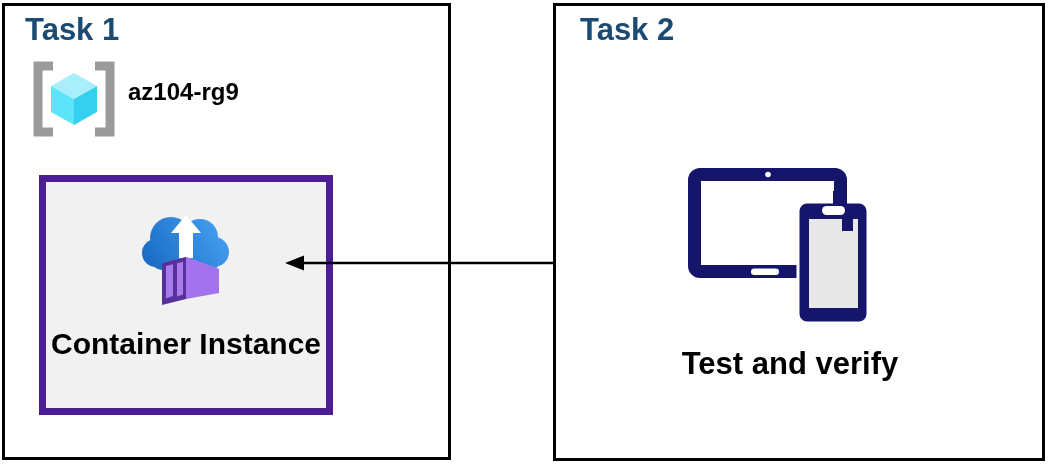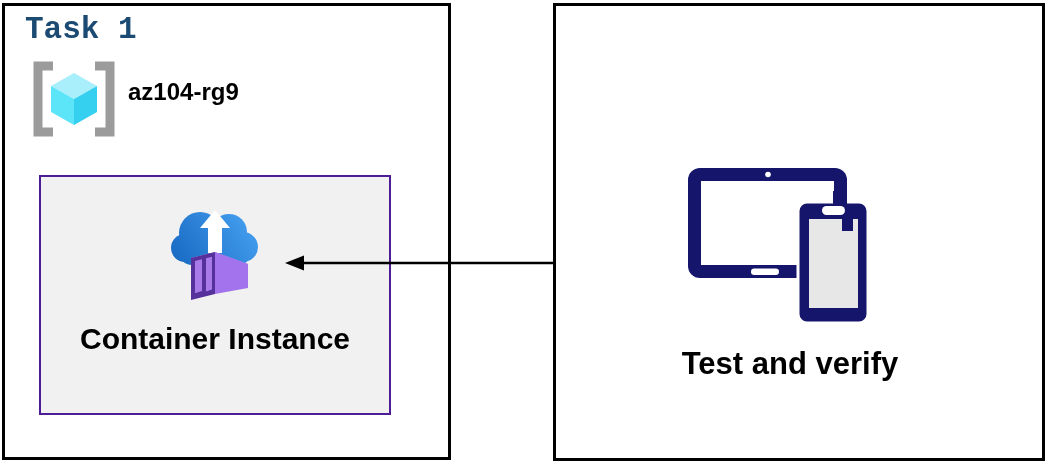--- a/index.html
+++ b/index.html
@@ -9,30 +9,30 @@
   }
   .task-box{
     position:absolute;border:3px solid #000;background:#fff;box-sizing:border-box;
   }
   #task1-box{left:2px;top:3px;width:449px;height:457px;}
   #task2-box{left:553px;top:3px;width:492px;height:458px;}
   .task-title{
     position:absolute;font-size:31px;font-weight:700;color:#1B4A72;
     line-height:1;letter-spacing:0px;white-space:nowrap;
   }
-  #task1-title{left:25px;top:14px;font-family:Liberation Mono, monospace;}
+  #task1-title{left:25px;top:14px;}
   #task2-title{left:580px;top:14px;}
   #rg-icon{position:absolute;left:26px;top:60px;width:96px;height:78px;}
   #rg-name{
     position:absolute;left:128px;top:80px;font-size:24px;font-weight:700;
     color:#000;line-height:1;white-space:nowrap;
   }
   #ci-box{
-    position:absolute;left:39px;top:175px;width:352px;height:240px;
-    background:#F1F1F1;border:2px solid #4c1d95;box-sizing:border-box;
+    position:absolute;left:39px;top:175px;width:294px;height:240px;
+    background:#F1F1F1;border:7px solid #4c1d95;box-sizing:border-box;
   }
   #ci-icon{position:absolute;left:50%;top:24px;transform:translateX(-50%);width:100px;height:100px;}
   #ci-label{
     position:absolute;left:0;top:147px;width:100%;text-align:center;
     font-size:30px;font-weight:700;color:#000;line-height:1;
   }
   #arrow-svg{position:absolute;left:281px;top:251px;width:396px;height:24px;}
   #devices-icon{position:absolute;left:685px;top:165px;width:187px;height:162px;}
   #test-caption{
     position:absolute;left:638px;top:348px;width:304px;text-align:center;
@@ -82,20 +82,21 @@
     </svg>
     <div id="ci-label">Container Instance</div>
   </div>
 
   <svg id="arrow-svg" viewBox="0 0 396 24">
     <line x1="20" y1="12" x2="392" y2="12" stroke="#000" stroke-width="2.6"></line>
     <polygon points="4,12 23,4.5 23,19.5" fill="#000"></polygon>
   </svg>
 
   <div class="task-box" id="task2-box"></div>
+  <div class="task-title" id="task2-title">Task 2</div>
 
   <svg id="devices-icon" viewBox="0 0 187 162">
     <g>
       <rect x="3" y="3" width="159" height="110" rx="12" fill="#15156B"></rect>
       <rect x="16" y="16" width="133" height="84" fill="#FFFFFF"></rect>
       <circle cx="83" cy="9.5" r="2.8" fill="#FFFFFF"></circle>
       <rect x="66" y="103.5" width="28" height="6.5" rx="3.2" fill="#FFFFFF"></rect>
     </g>
     <g>
       <rect x="113" y="37" width="70" height="121" rx="9" fill="#15156B" stroke="#FFFFFF" stroke-width="3"></rect>

